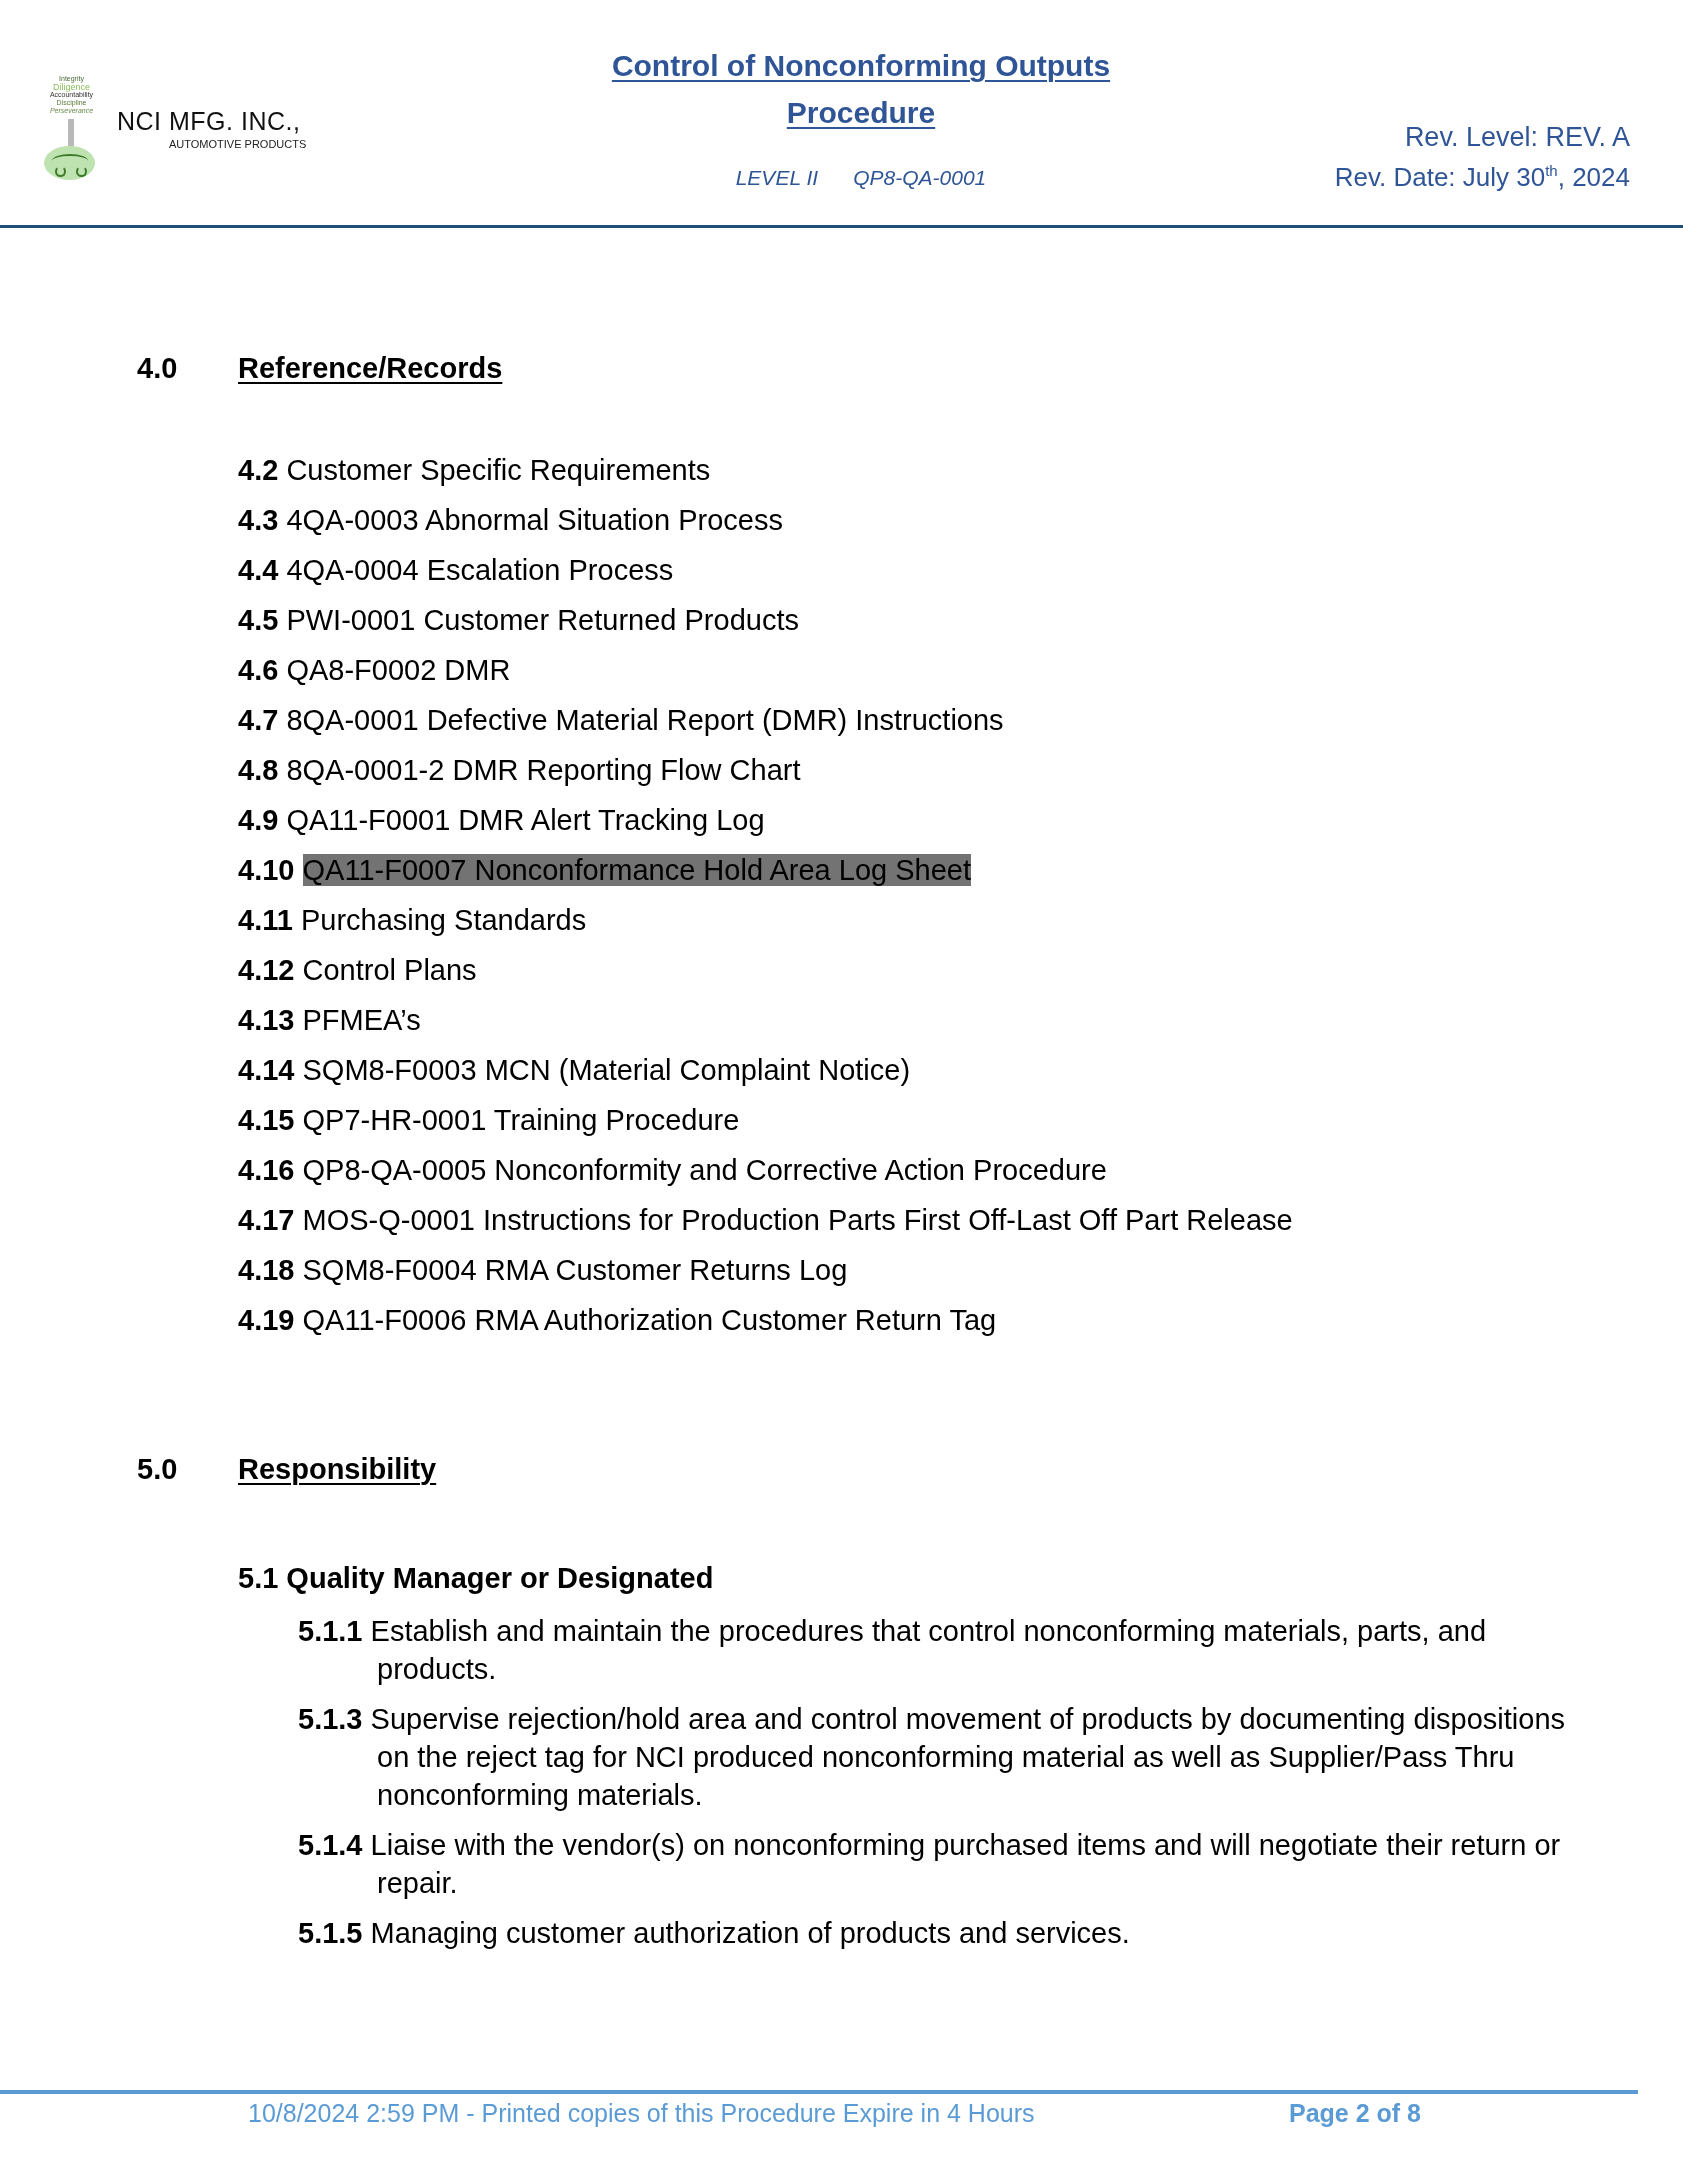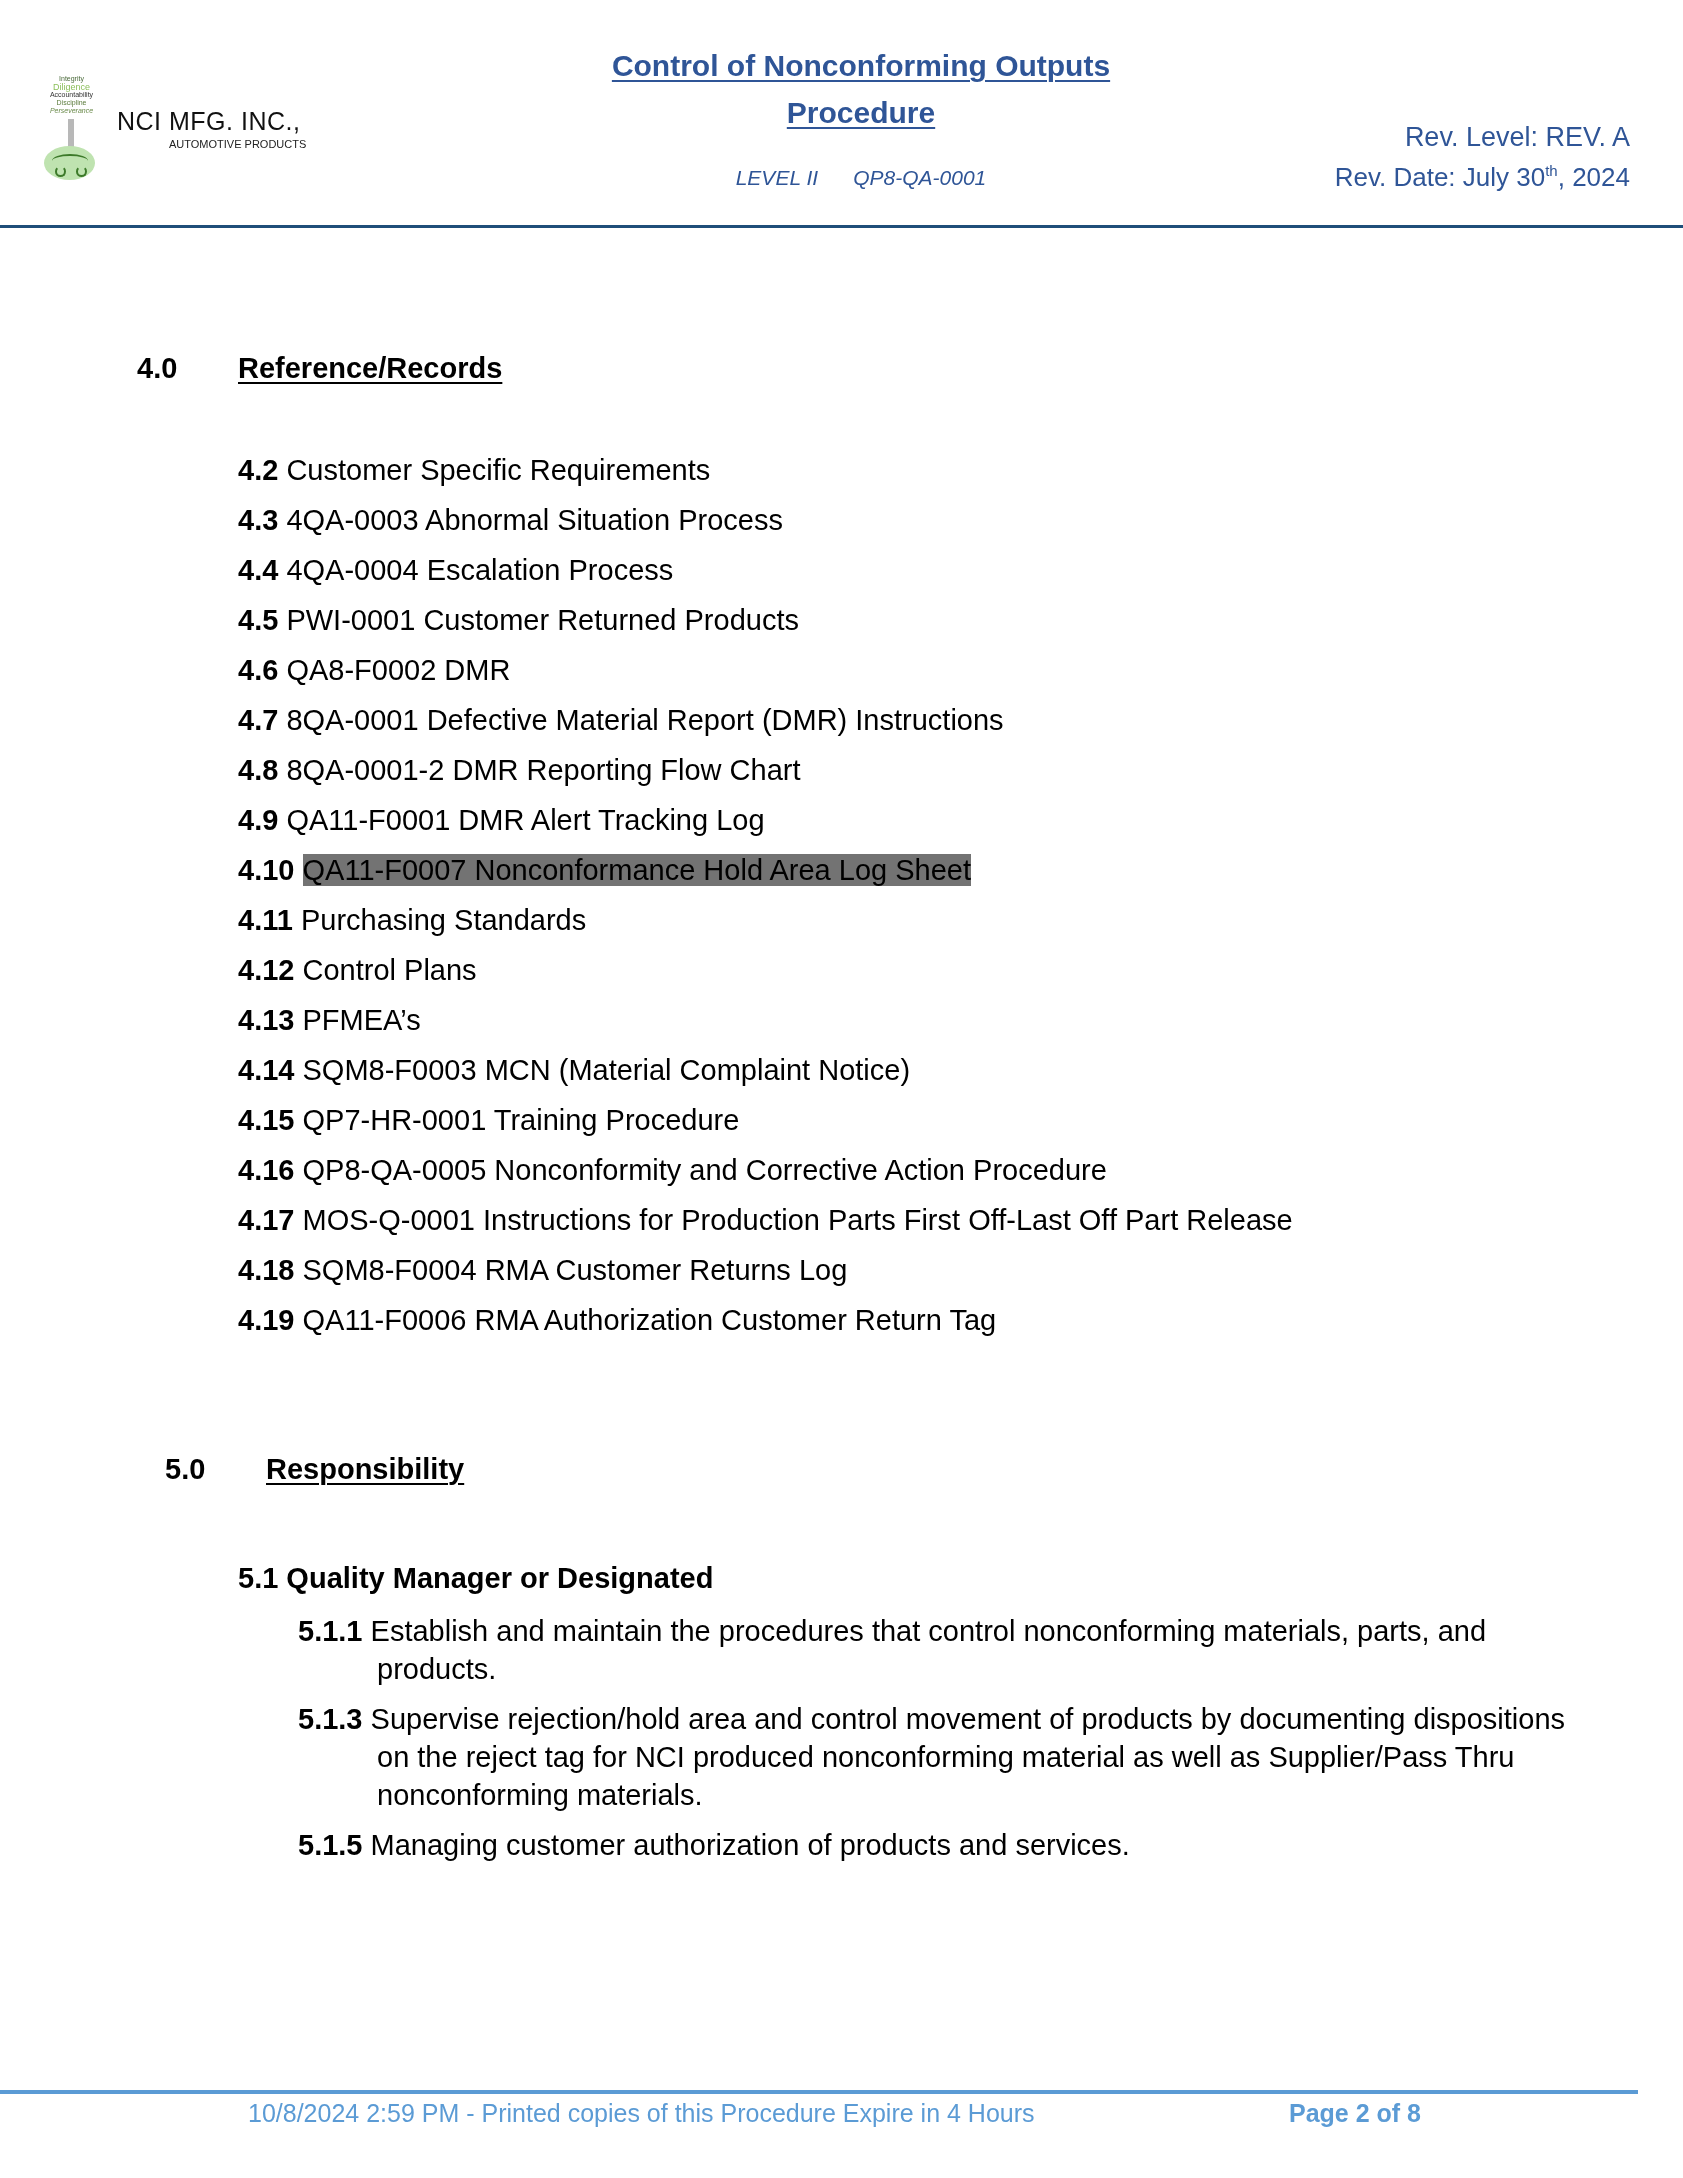--- a/index.html
+++ b/index.html
@@ -122,29 +122,30 @@
     <div class="ref"><b>4.12</b> <span>Control Plans</span></div>
     <div class="ref"><b>4.13</b> <span>PFMEA’s</span></div>
     <div class="ref"><b>4.14</b> <span>SQM8-F0003 MCN (Material Complaint Notice)</span></div>
     <div class="ref"><b>4.15</b> <span>QP7-HR-0001 Training Procedure</span></div>
     <div class="ref"><b>4.16</b> <span>QP8-QA-0005 Nonconformity and Corrective Action Procedure</span></div>
     <div class="ref"><b>4.17</b> <span>MOS-Q-0001 Instructions for Production Parts First Off-Last Off Part Release</span></div>
     <div class="ref"><b>4.18</b> <span>SQM8-F0004 RMA Customer Returns Log</span></div>
     <div class="ref"><b>4.19</b> <span>QA11-F0006 RMA Authorization Customer Return Tag</span></div>
   </div>
 
-  <div class="sec-head" style="top:1453px;margin-left:28px;">
+  <div class="sec-head" style="top:1453px;">
     <span class="num">5.0</span><span class="label">Responsibility</span>
   </div>
 
   <div class="sub-head">5.1 Quality Manager or Designated</div>
 
   <div class="resp">
     <div class="resp-item"><b>5.1.1</b> <span>Establish and maintain the procedures that control nonconforming materials, parts, and products.</span></div>
     <div class="resp-item"><b>5.1.3</b> <span>Supervise rejection/hold area and control movement of products by documenting dispositions on the reject tag for NCI produced nonconforming material as well as Supplier/Pass Thru nonconforming materials.</span></div>
+    <div class="resp-item"><b>5.1.4</b> <span>Liaise with the vendor(s) on nonconforming purchased items and will negotiate their return or repair.</span></div>
     <div class="resp-item"><b>5.1.5</b> <span>Managing customer authorization of products and services.</span></div>
   </div>
 </div>
 
 <div class="footer-rule"></div>
 <div class="footer-note">10/8/2024 2:59 PM  - Printed copies of this Procedure Expire in 4 Hours</div>
 <div class="footer-page">Page 2 of 8</div>
 
 
 </body></html>

